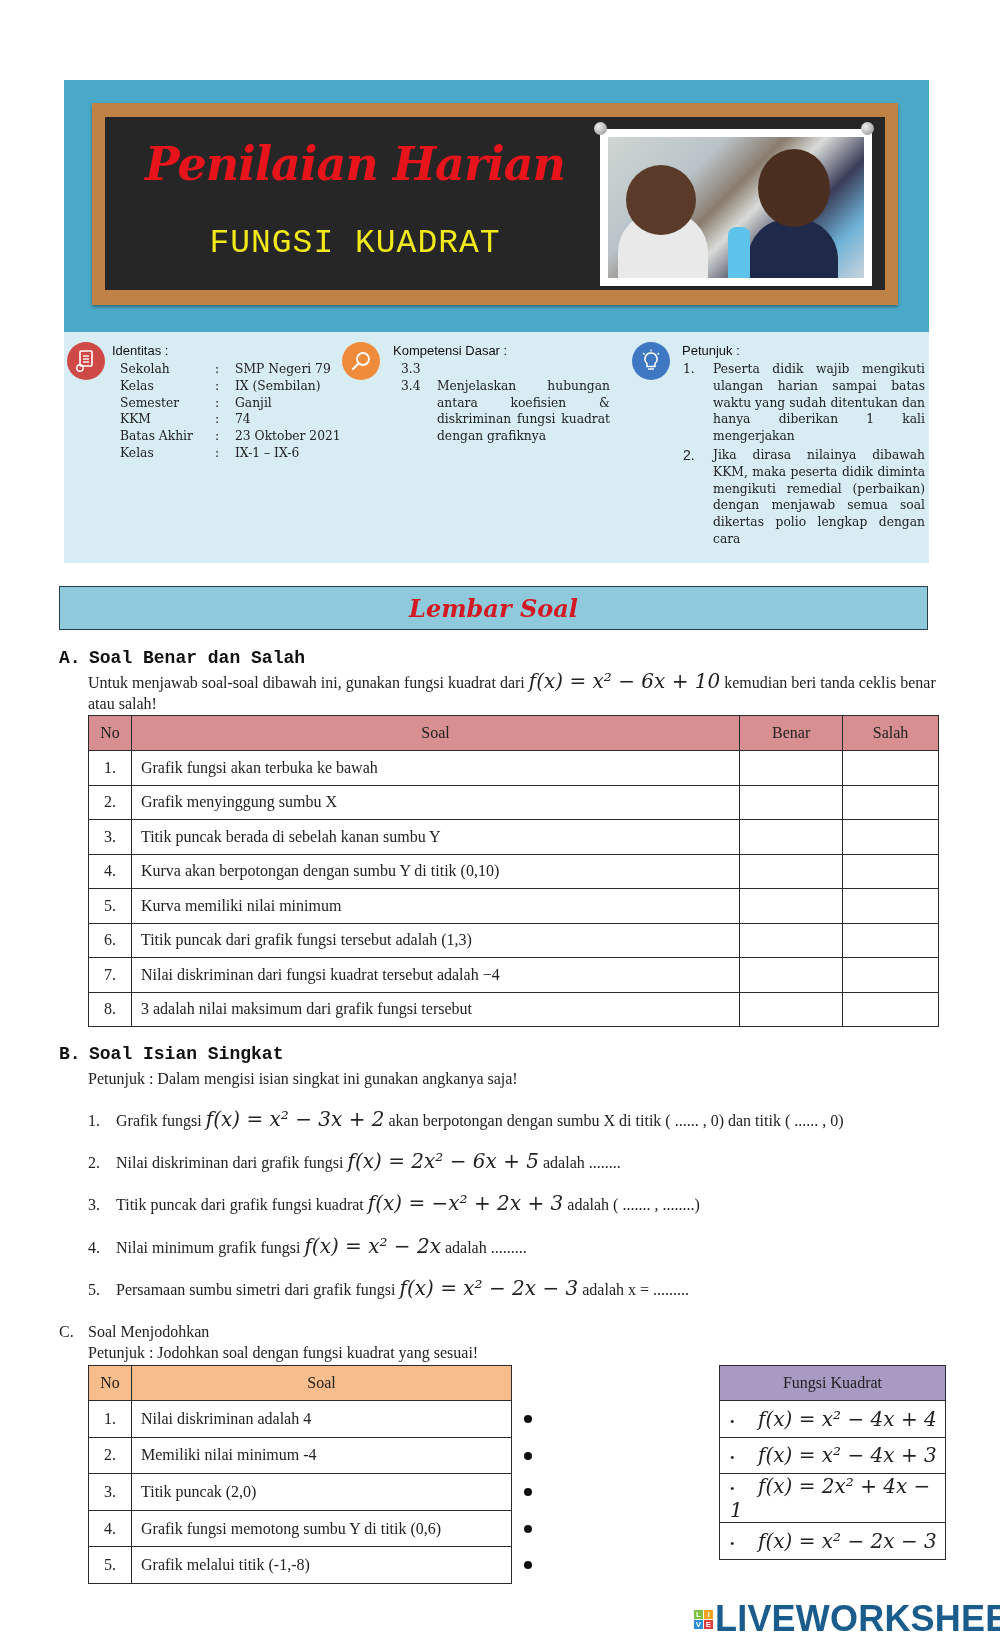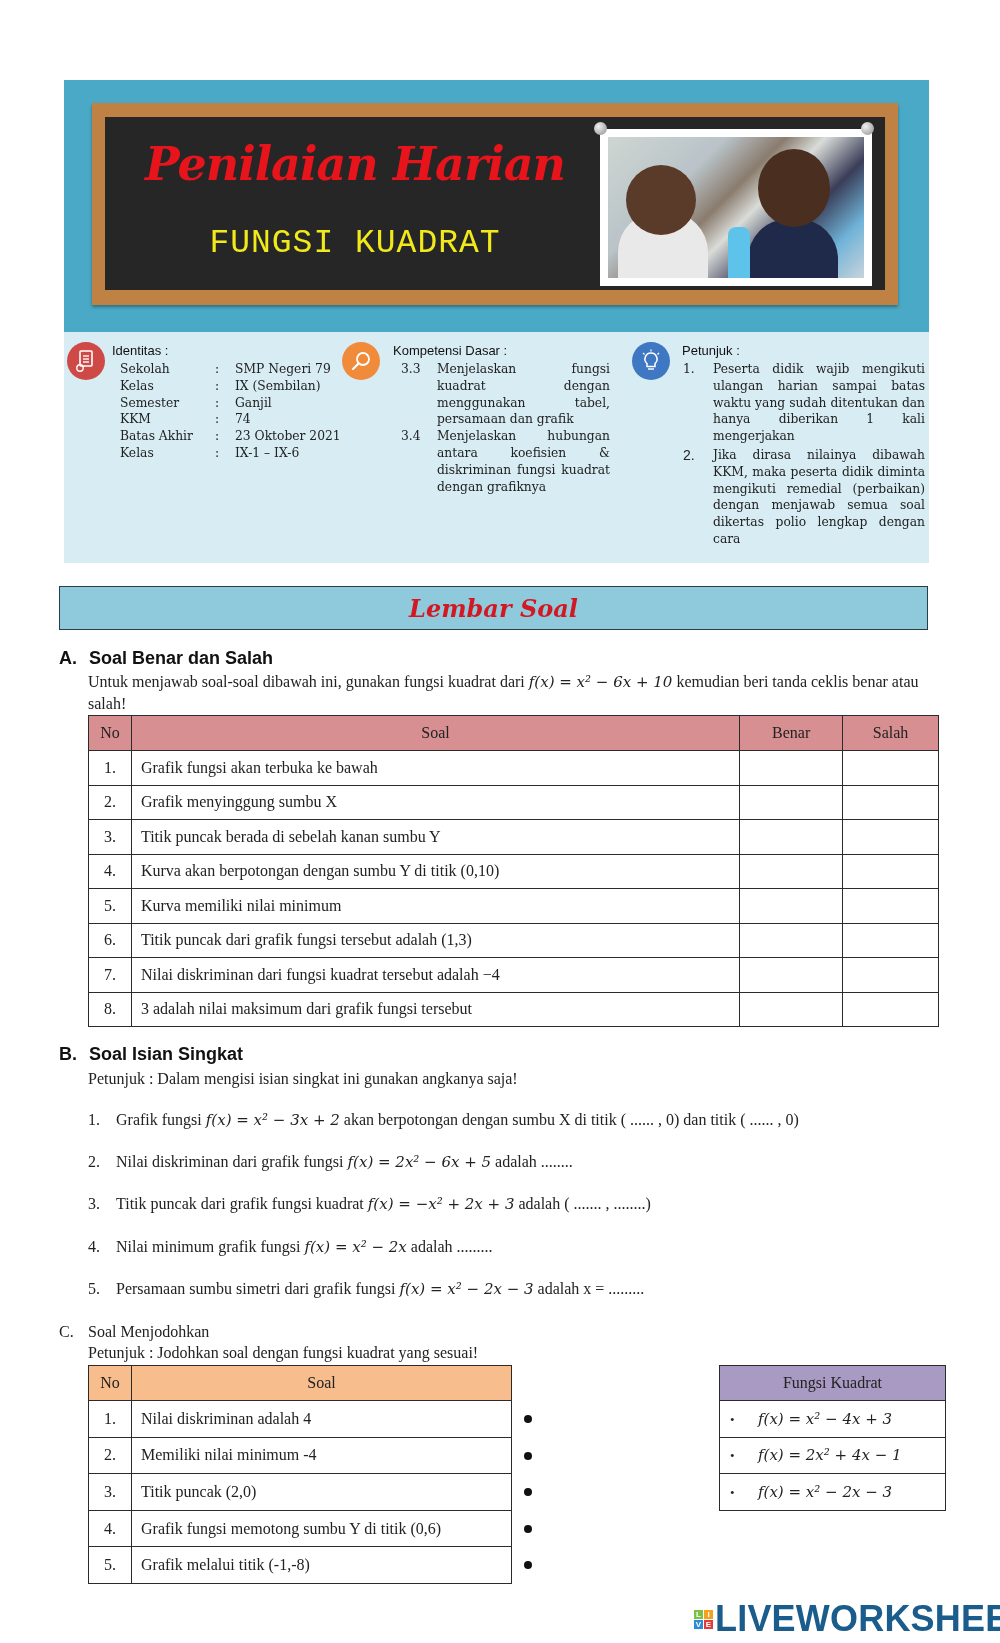--- a/index.html
+++ b/index.html
@@ -43,24 +43,24 @@
   .pt-row { display: flex; }
   .pt-row .n { width: 30px; }
   .pt-row .t { width: 212px; text-align: justify; }
   .pt-row .n.big { font-family: "Liberation Sans", sans-serif; font-size: 14px; }
 
   
   .banner { left: 59px; top: 586px; width: 869px; height: 44px; background: #8ecadb; border: 1.5px solid #2a3e45;
             display: flex; align-items: center; justify-content: center; }
   .banner span { font-family: "DejaVu Serif", serif; font-style: italic; font-weight: bold; font-size: 24px; color: #d21923; }
 
-  .sec-head { font-family: Liberation Sans, sans-serif; font-weight: bold; font-size: 18px; color: #111; }
+  .sec-head { font-family: Liberation Mono, monospace; font-weight: bold; font-size: 18px; color: #111; }
   .sec-head .lbl { display: inline-block; width: 30px; }
   .para { font-family: "Liberation Serif", "DejaVu Serif", serif; font-size: 16px; line-height: 21px; color: #222; }
-  .math { font-family: "DejaVu Serif", serif; font-style: italic; font-size: 15px; }
+  .math { font-family: "DejaVu Serif", serif; font-style: italic; font-size: 20px; }
 
   table { border-collapse: collapse; font-family: "Liberation Serif", "DejaVu Serif", serif; font-size: 16px; color: #222; }
   td, th { border: 1.3px solid #2b2b2b; font-weight: normal; }
   .tA th { background: #d88f92; height: 35px; }
   .tA td { height: 34.5px; }
   .tA td.no { text-align: center; }
   .tA td.soal { padding-left: 9px; }
 
   .tC th { background: #f7bd8c; height: 35px; }
   .tC td { height: 36.6px; }
@@ -146,21 +146,20 @@
 <div class="abs circle-icon" style="left:342px;top:342px;background:#f08b3c;">
   <svg width="22" height="22" viewBox="0 0 22 22">
       <circle cx="13" cy="9" r="6" fill="none" stroke="#fff" stroke-width="1.8"></circle>
       <line x1="8.5" y1="13.5" x2="3" y2="19" stroke="#fff" stroke-width="2.2" stroke-linecap="round"></line>
     </svg>
 </div>
 <div class="abs info-head" style="left:393px;top:343px;">Kompetensi Dasar :</div>
 <div class="abs info-text" style="left:393px;top:361px;">
   <div class="kd-row">
       <span class="n">3.3</span>
-      <span class="t">Menjelaskan fungsi kuadrat dengan menggunakan tabel, persamaan dan grafik</span>
     </div>
   <div class="kd-row">
       <span class="n">3.4</span>
       <span class="t">Menjelaskan hubungan antara koefisien &amp; diskriminan fungsi kuadrat dengan grafiknya</span>
     </div>
 </div>
 
 <div class="abs circle-icon" style="left:632px;top:342px;background:#3f78c2;">
   <svg width="22" height="24" viewBox="0 0 22 24">
       <path d="M11 4 a6 6 0 0 1 4 10.5 v3 h-8 v-3 A6 6 0 0 1 11 4z" fill="none" stroke="#fff" stroke-width="1.5"></path>
@@ -317,20 +316,23 @@
 <div class="abs dot" style="left:524px;top:1561px;"></div>
 
 <table class="abs tF" style="left:719px;top:1365px;width:227px;">
   <thead>
     <tr>
       <th>Fungsi Kuadrat</th>
     </tr>
   </thead>
   <tbody>
     <tr>
+        <td><span class="bul">•</span><span class="math">f(x) = x² − 4x + 4</span></td>
+      </tr>
+    <tr>
         <td><span class="bul">•</span><span class="math">f(x) = x² − 4x + 3</span></td>
       </tr>
     <tr>
         <td><span class="bul">•</span><span class="math">f(x) = 2x² + 4x − 1</span></td>
       </tr>
     <tr>
         <td><span class="bul">•</span><span class="math">f(x) = x² − 2x − 3</span></td>
       </tr>
   </tbody>
 </table>

